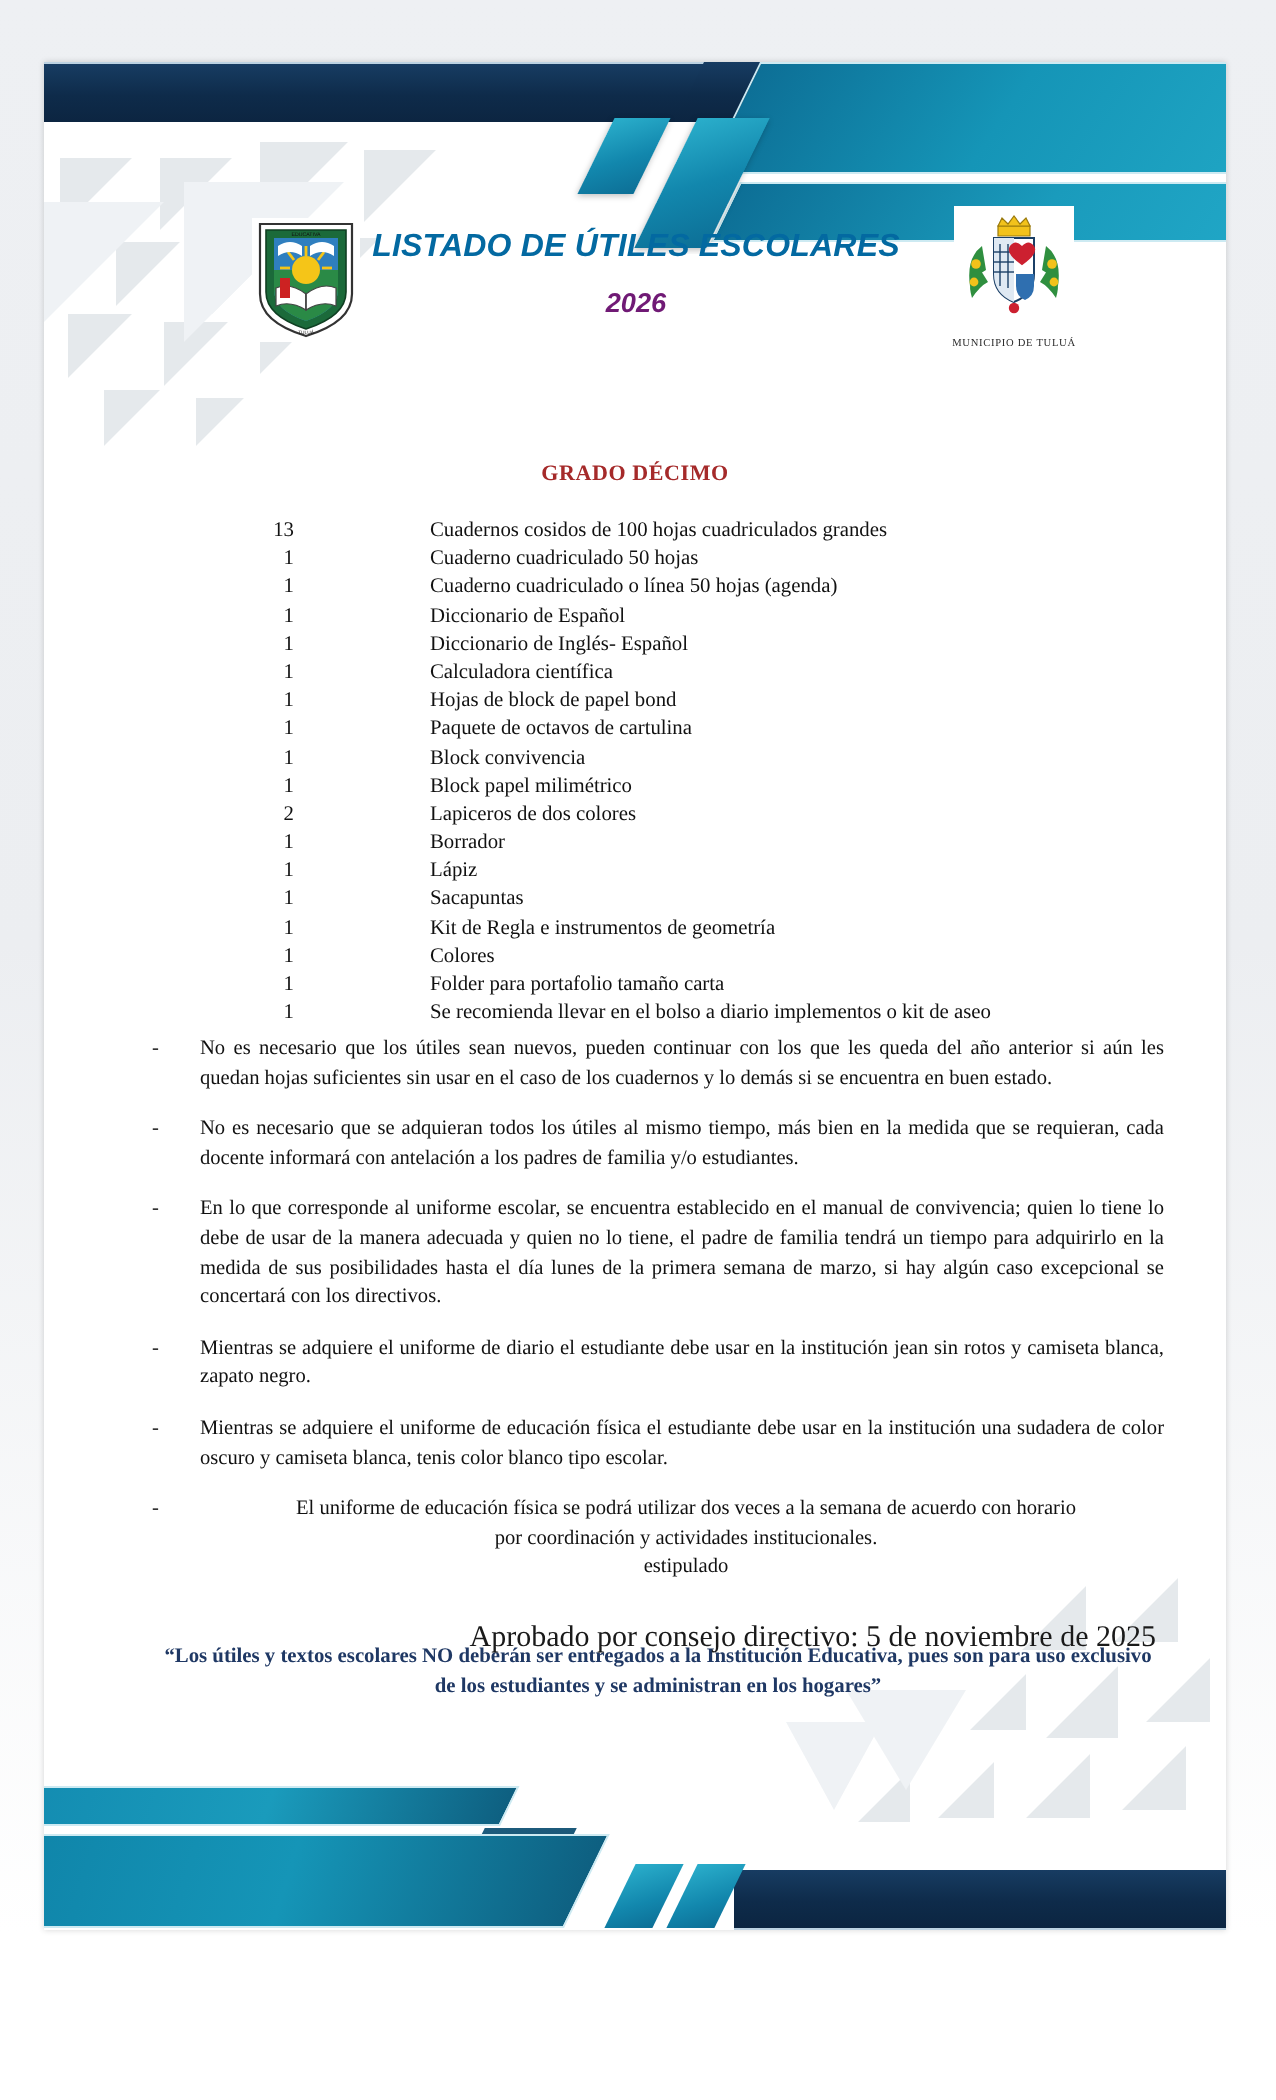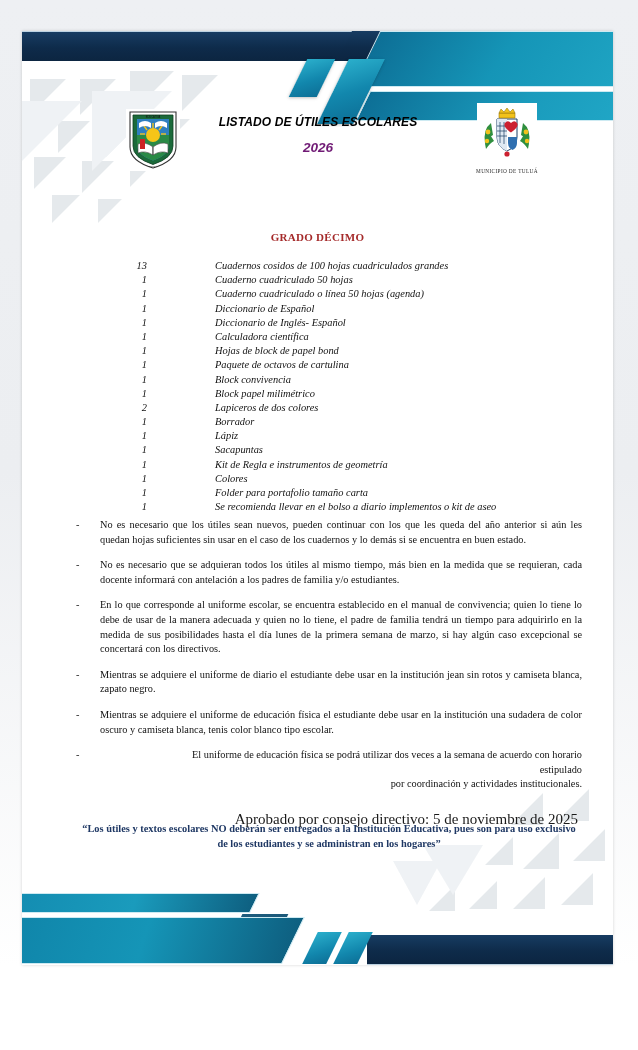--- a/index.html
+++ b/index.html
@@ -194,22 +194,22 @@
   #title-block {
     position: absolute;
     left: 150px; top: 12px;
     width: 292px;
     text-align: center;
   }
   #doc-title {
     font-family: "Liberation Sans", sans-serif;
     font-style: italic;
     font-weight: bold;
-    font-size: 12px;
-    color: #000000;
+    font-size: 16px;
+    color: #0369a1;
     letter-spacing: 0.1px;
     white-space: nowrap;
   }
   #doc-year {
     font-family: "Liberation Sans", sans-serif;
     font-style: italic;
     font-weight: bold;
     font-size: 13.6px;
     color: #701a75;
     margin-top: 11px;
@@ -229,21 +229,20 @@
   }
 
   
   #supplies {
     position: absolute;
     left: 0; top: 228px;
     width: 479px;
     font-family: "Liberation Serif", serif;
     font-size: 10.4px;
     color: #111111;
-    font-style: italic;
   }
   .supply-row {
     display: flex;
     height: 14.2px;
     line-height: 14.2px;
   }
   .supply-qty {
     width: 125px;
     text-align: right;
     padding-right: 0px;
@@ -273,21 +272,21 @@
     font-size: 10.3px;
     line-height: 14.6px;
     color: #222;
   }
   .note-body {
     flex: 1;
     text-align: justify;
     text-justify: inter-word;
     line-height: 14.6px;
   }
-  .note-body.noalign { text-align: right; }
+  .note-body.noalign { text-align: center; }
   .note-indent { padding-left: 4px; }
 
   
   #footer-quote {
     position: absolute;
     left: 58px; top: 790px;
     width: 498px;
     text-align: center;
     font-family: "Liberation Serif", serif;
     font-weight: bold;
@@ -521,22 +520,22 @@
           <div class="note-body">Mientras se adquiere el uniforme de diario el estudiante debe usar en la institución jean sin rotos y camiseta blanca, zapato negro.</div>
         </div>
         <div class="note">
           <div class="note-dash">-</div>
           <div class="note-body">Mientras se adquiere el uniforme de educación física el estudiante debe usar en la institución una sudadera de color oscuro y camiseta blanca, tenis color blanco tipo escolar.</div>
         </div>
         <div class="note">
           <div class="note-dash">-</div>
           <div class="note-body noalign note-indent">
             <div>El uniforme de educación física se podrá utilizar dos veces a la semana de acuerdo con horario</div>
+            <div>por coordinación y actividades institucionales.</div>
             <div>estipulado</div>
-            <div>por coordinación y actividades institucionales.</div>
           </div>
         </div>
       </div>
 
     <div id="footer-quote">“Los útiles y textos escolares NO deberán ser entregados a la Institución Educativa, pues son para uso exclusivo de los estudiantes y se administran en los hogares”</div>
     <div id="footer-approval">Aprobado por consejo directivo: 5 de noviembre de 2025</div>
 
     <div class="banner" id="banner-bottom">
       <div class="navy-bar-bottom"></div>
       <div class="dark-wedge-bottom"></div>

